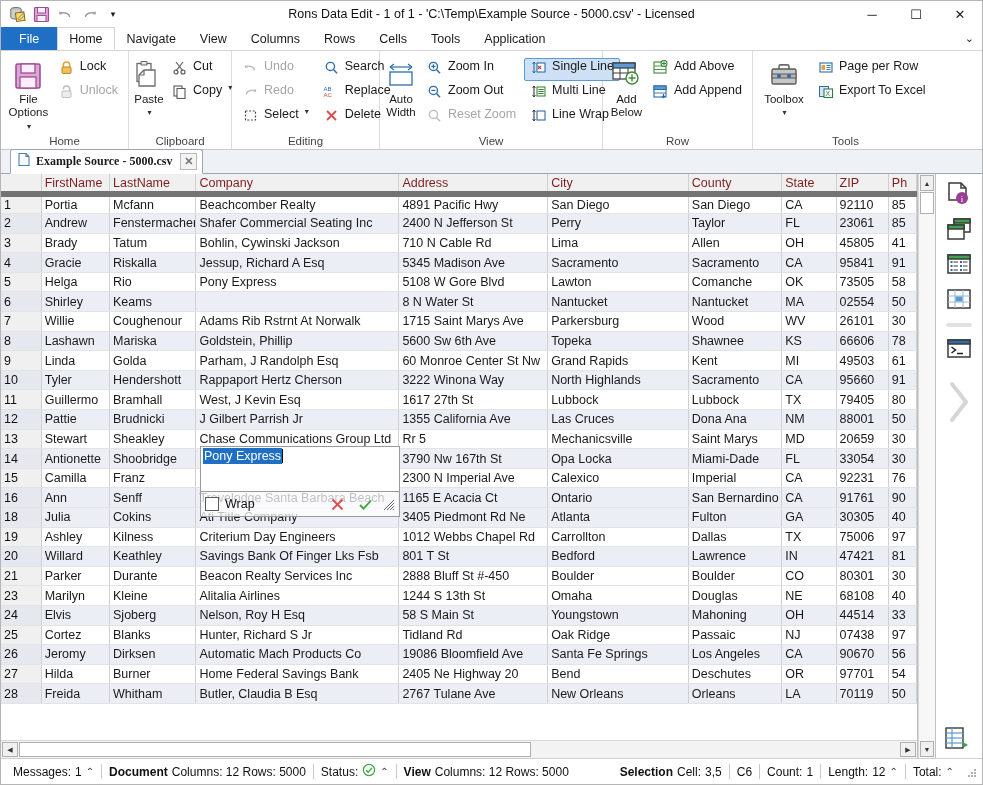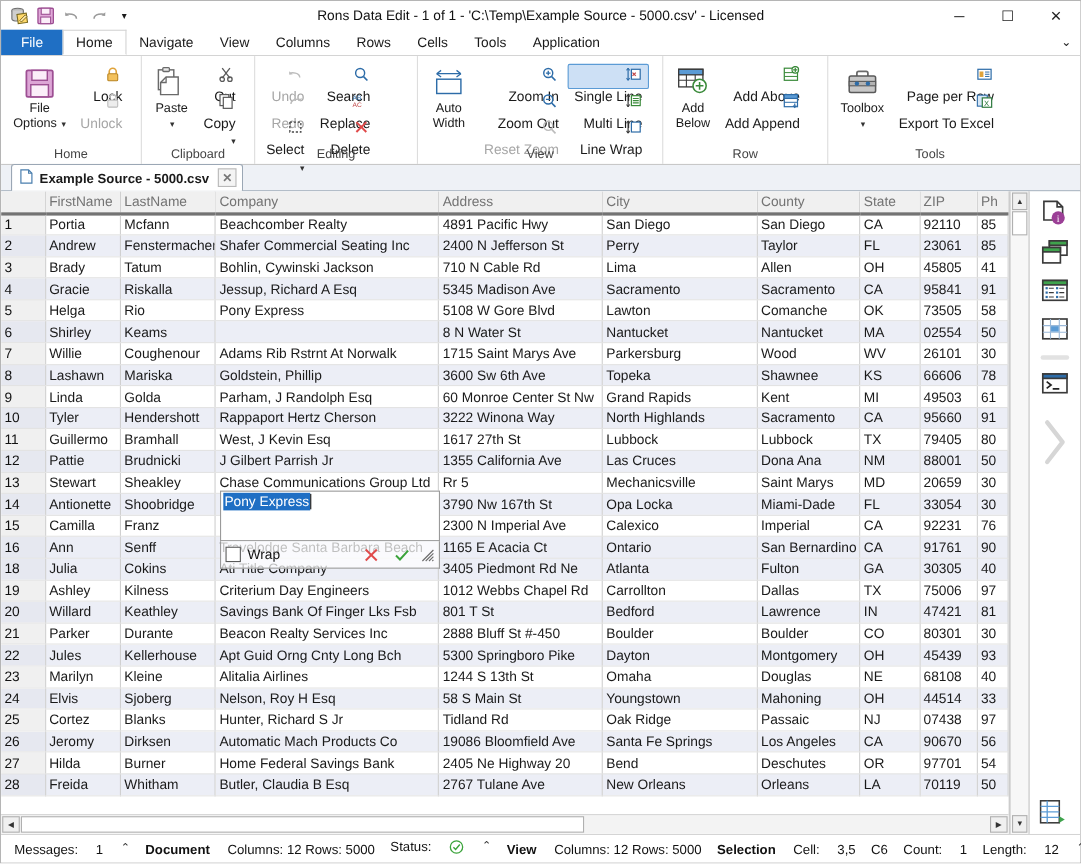--- a/index.html
+++ b/index.html
@@ -42,49 +42,49 @@
   .rgroup:last-child{border-right:none;}
   .rgroup-body{flex:1;display:flex;align-items:flex-start;padding-top:3px;}
   .rgroup-title{height:16px;line-height:16px;text-align:center;font-size:11.5px;color:#444;}
 
   .bigbtn{display:flex;flex-direction:column;align-items:center;justify-content:flex-start;
           width:58px;padding-top:2px;cursor:default;}
   .bigbtn .glyph{height:34px;display:flex;align-items:center;justify-content:center;}
   .bigbtn .lbl{font-size:11.5px;text-align:center;line-height:13px;color:#1a1a1a;}
 
   .smallcol{display:flex;flex-direction:column;justify-content:flex-start;gap:1px;padding-top:1px;}
-  .smallbtn{display:flex;align-items:flex-end;gap:5px;height:21px;padding:0 5px;
-            font-size:12.5px;color:#1a1a1a;white-space:nowrap;border:1px solid transparent;flex-direction:column;}
+  .smallbtn{display:flex;align-items:flex-start;gap:5px;height:21px;padding:0 5px;
+            font-size:12.5px;color:#1a1a1a;white-space:nowrap;border:1px solid transparent;}
   .smallbtn.disabled{color:#a6a6a6;}
   .smallbtn.sel{background:#cde0f5;border:1px solid #5b9bd5;border-radius:2px;}
   .smallbtn .ico{width:17px;height:17px;display:flex;align-items:center;
                  justify-content:center;flex:0 0 17px;}
   .caret{font-size:8px;color:#333;margin-left:1px;}
 
   
   .tabstrip{flex:0 0 24px;height:24px;background:#eef1f6;display:flex;align-items:flex-end;
-            padding-left:9px;border-bottom:1px solid #9ba7b5;box-sizing:border-box;}
+            padding-left:9px;border-bottom:1px solid #9ba7b5;box-sizing:border-box;font-family:Liberation Serif, serif;}
   .doctab{height:23px;background:#fff;border:1px solid #9ba7b5;border-bottom:1px solid #fff;
           display:flex;align-items:center;gap:5px;padding:0 5px 0 6px;font-size:12px;
           font-weight:bold;border-radius:3px 3px 0 0;position:relative;top:1px;}
   .doctab .x{display:inline-flex;align-items:center;justify-content:center;width:15px;height:15px;
              border:1px solid #b9b9b9;color:#777;font-size:11px;margin-left:3px;background:#f4f4f4;}
 
   
   .main{flex:1;display:flex;min-height:0;position:relative;}
   .gridwrap{flex:1;position:relative;min-width:0;display:flex;flex-direction:column;
             background:#fff;border-right:1px solid #c0c0c0;}
 
   table.grid{border-collapse:collapse;table-layout:fixed;width:100%;font-size:12.5px;}
   table.grid th,table.grid td{
     border-right:1px solid #d0d0d0;border-bottom:1px solid #e3e3e3;
     height:19.6px;padding:0 3px;overflow:hidden;white-space:nowrap;
     text-overflow:clip;box-sizing:border-box;font-weight:normal;text-align:left;}
-  table.grid thead th{background:#f0f0f0;border-bottom:3px solid #737373;height:20px;
-                      color:#737373;position:sticky;top:0;}
+  table.grid thead th{background:#f0f0f0;border-bottom:6px solid #737373;height:20px;
+                      color:#7f1d1d;position:sticky;top:0;}
   tr.alt td{background:#eceef6;}
   td.rownum,th.rownum{text-align:right;background:#f0f0f0;color:#111;
                       border-right:1px solid #c2c2c2;padding-right:4px;}
   tr.alt td.rownum{background:#e6e8f0;}
 
   .gridbody{flex:1;overflow:hidden;position:relative;}
 
   
   .vsb{width:16px;background:#f7f7f7;border-left:1px solid #d7d7d7;
        display:flex;flex-direction:column;flex:0 0 16px;}
@@ -128,21 +128,21 @@
   .chk{width:12px;height:12px;border:1px solid #5a5a5a;background:#fff;flex:0 0 12px;}
   .wrap-lbl{font-size:12.5px;color:#111;}
   .editor-spacer{flex:1;}
   .ebtn{width:22px;height:20px;display:flex;align-items:center;justify-content:center;}
   .grip{width:13px;height:13px;}
 
   
   .status{flex:0 0 26px;height:26px;background:#ffffff;border-top:1px solid #d0d0d0;
           display:flex;align-items:center;font-size:12px;color:#111;padding:0 5px;
           gap:0;box-sizing:border-box;}
-  .st-item{display:flex;align-items:flex-start;gap:16px;padding:0 7px;white-space:nowrap;}
+  .st-item{display:flex;align-items:center;gap:4px;padding:0 7px;white-space:nowrap;}
   .st-sep{width:1px;height:15px;background:#c9c9c9;}
   .st-strong{font-weight:bold;}
   .st-spacer{flex:1;}
   .chev{font-size:10px;color:#333;}
   .resize-grip{width:12px;height:12px;margin-left:4px;}
 </style>
 </head>
 <body>
 
 <div class="app">
@@ -654,21 +654,21 @@
                 <td>Wood</td>
                 <td>WV</td>
                 <td>26101</td>
                 <td>30</td>
               </tr>
               <tr class="alt">
                 <td class="rownum">8</td>
                 <td>Lashawn</td>
                 <td>Mariska</td>
                 <td>Goldstein, Phillip</td>
-                <td>3600 Sw 6th Ave</td>
+                <td>5600 Sw 6th Ave</td>
                 <td>Topeka</td>
                 <td>Shawnee</td>
                 <td>KS</td>
                 <td>66606</td>
                 <td>78</td>
               </tr>
               <tr>
                 <td class="rownum">9</td>
                 <td>Linda</td>
                 <td>Golda</td>
@@ -804,32 +804,20 @@
                 <td class="rownum">21</td>
                 <td>Parker</td>
                 <td>Durante</td>
                 <td>Beacon Realty Services Inc</td>
                 <td>2888 Bluff St  #-450</td>
                 <td>Boulder</td>
                 <td>Boulder</td>
                 <td>CO</td>
                 <td>80301</td>
                 <td>30</td>
-              </tr>
-              <tr class="alt">
-                <td class="rownum">22</td>
-                <td>Jules</td>
-                <td>Kellerhouse</td>
-                <td>Apt Guid Orng Cnty Long Bch</td>
-                <td>5300 Springboro Pike</td>
-                <td>Dayton</td>
-                <td>Montgomery</td>
-                <td>OH</td>
-                <td>45439</td>
-                <td>93</td>
               </tr>
               <tr>
                 <td class="rownum">23</td>
                 <td>Marilyn</td>
                 <td>Kleine</td>
                 <td>Alitalia Airlines</td>
                 <td>1244 S 13th St</td>
                 <td>Omaha</td>
                 <td>Douglas</td>
                 <td>NE</td>

